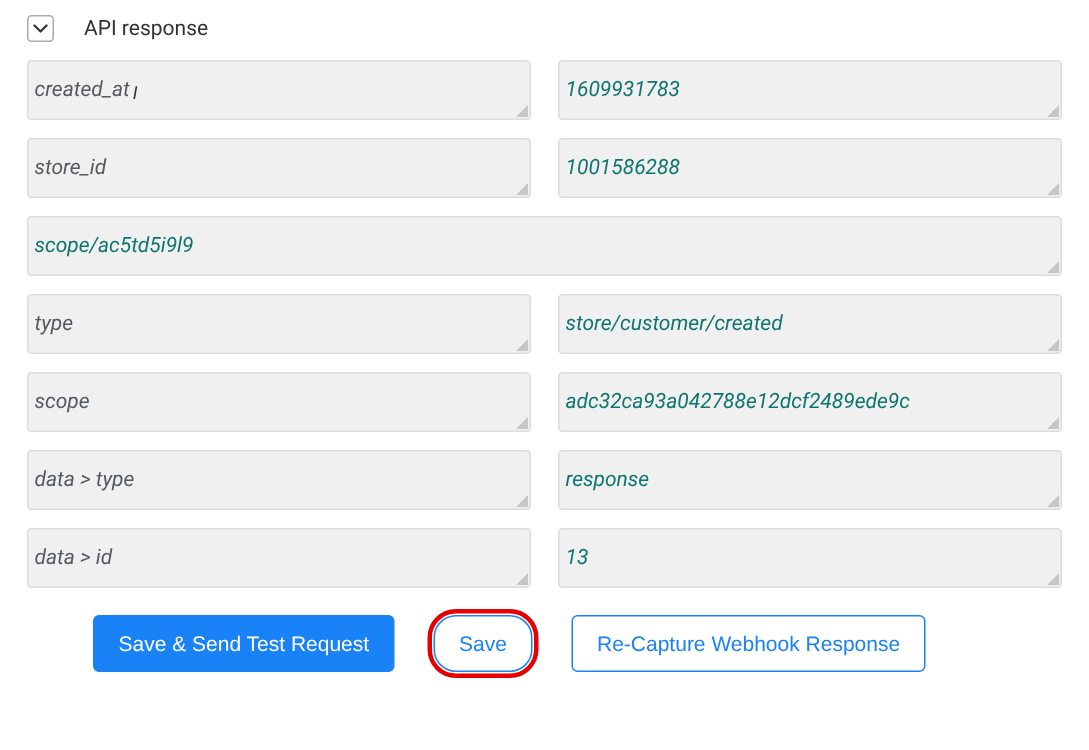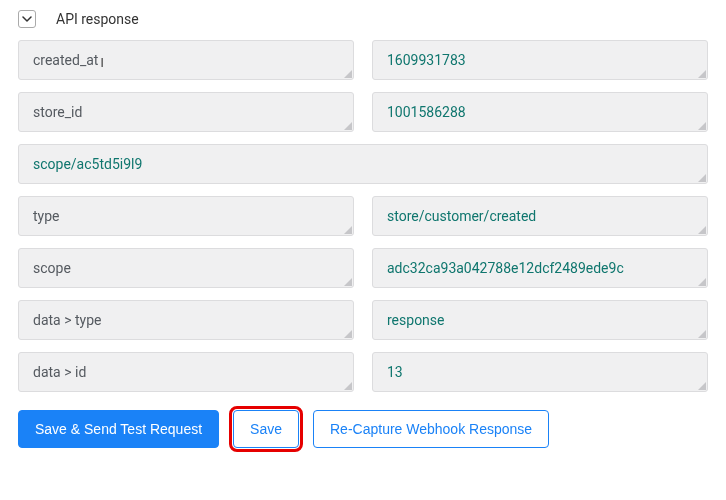--- a/index.html
+++ b/index.html
@@ -44,23 +44,24 @@
       display: flex;
       gap: 18px;
       margin-bottom: 12px;
     }
     .field {
       position: relative;
       flex: 1;
       background: #f0f0f1;
       border: 1px solid #dcdcde;
       border-radius: 3px;
-      padding: 11px 14px;
+      padding: 11px 4px;
       font-size: 14px;
       color: #555a60;
+      font-style: italic;
     }
     .field::after {
       content: '';
       position: absolute;
       right: 1px;
       bottom: 1px;
       width: 0;
       height: 0;
       border-style: solid;
       border-width: 0 0 8px 8px;
@@ -74,23 +75,24 @@
     .cursor {
       display:inline-block;
       vertical-align: baseline;
       margin-left: 2px;
       font-size: 12px;
       color:#333;
       transform: translateY(2px);
     }
     .button-bar {
       display: flex;
-      gap: 14px;
+      gap: 26px;
       margin-top: 18px;
       align-items: center;
+      margin-left: 44px;
     }
     .btn {
       padding: 10px 16px;
       font-size: 14px;
       border-radius: 4px;
       cursor: pointer;
       font-weight: 500;
     }
     .btn-primary {
       background: #1a82f7;
@@ -98,20 +100,21 @@
       border: 1px solid #1a82f7;
     }
     .btn-secondary {
       background: #fff;
       color: #1a82f7;
       border: 1px solid #1a82f7;
     }
     .btn-highlight {
       outline: 3px solid #e60000;
       outline-offset: 1px;
+      border-radius: 15px;
     }
   </style>
 </head>
 <body>
 
 <div class="section-header">
   <div class="expand-toggle">
     <svg viewBox="0 0 10 10">
         <path d="M1 3 L5 7 L9 3" stroke="#333" stroke-width="1.5" fill="none" stroke-linecap="round" stroke-linejoin="round"></path>
       </svg>

